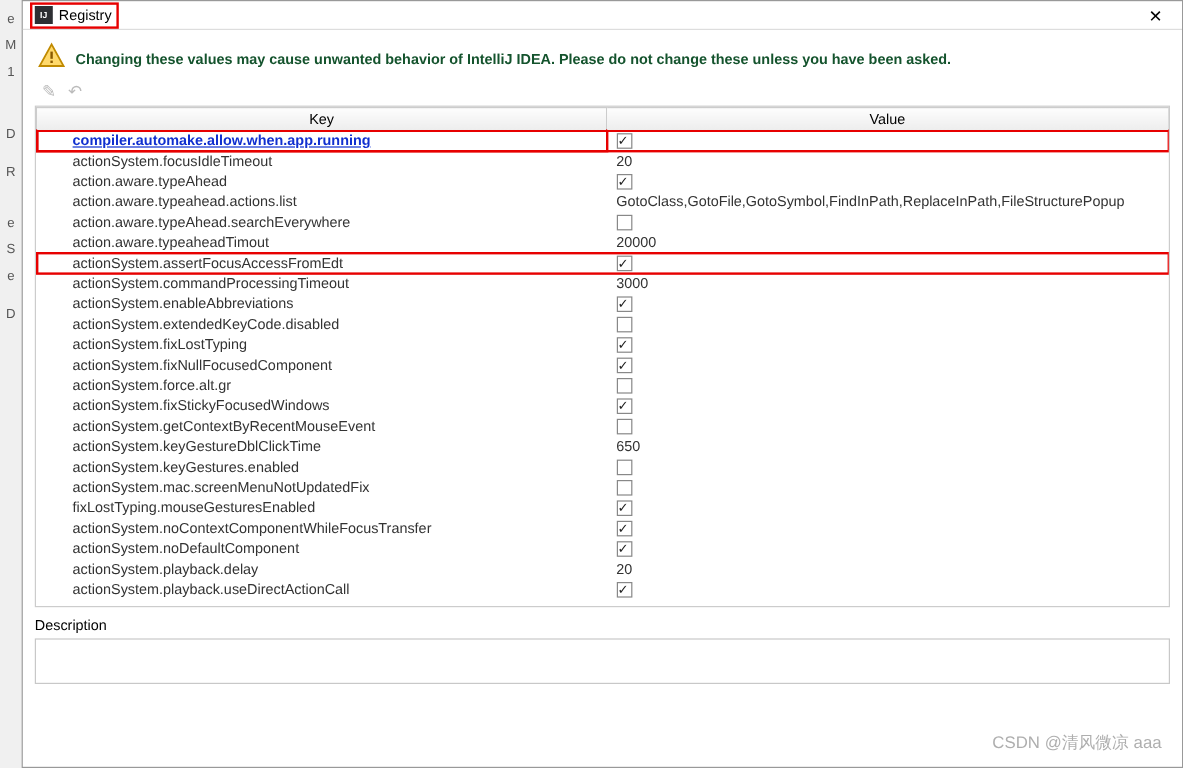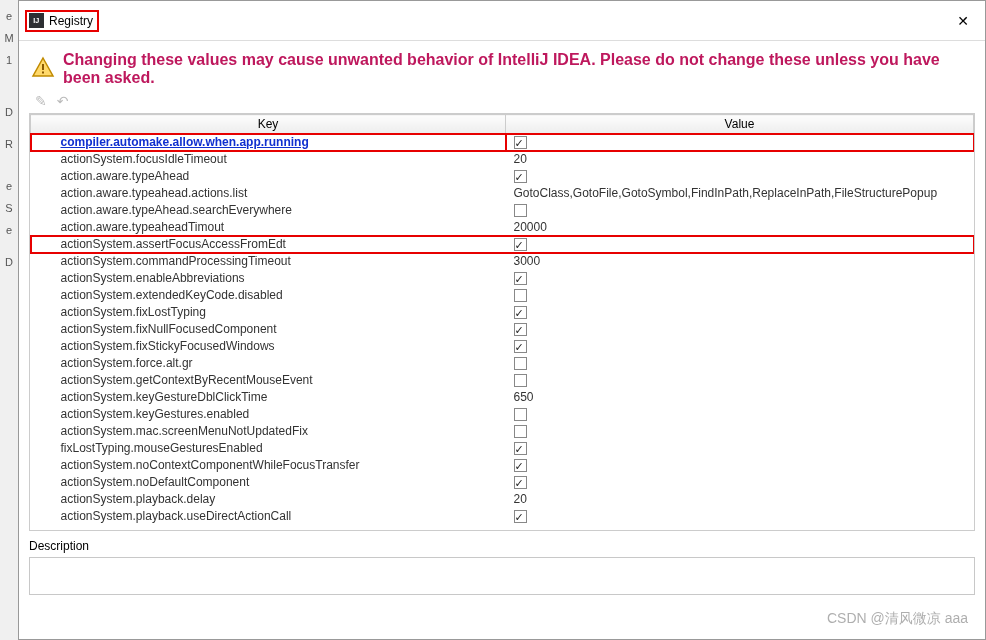--- a/index.html
+++ b/index.html
@@ -25,21 +25,21 @@
 .left-gutter span { display:block; margin-top: 10px; text-align:center; }
 .window {
   position: absolute;
   left: 18px; top: 0; right: 0; bottom: 0;
   background: #fff;
   border: 1px solid #999;
   display: flex;
   flex-direction: column;
 }
 .titlebar {
-  height: 40px;
+  height: 24px;
   display: flex;
   align-items: center;
   padding: 0 6px;
   border-bottom: 1px solid #ddd;
 }
 .titlebar-box {
   border: 2px solid #e70000;
   display: inline-flex;
   align-items: center;
   padding: 1px 4px 1px 2px;
@@ -72,23 +72,23 @@
   cursor: pointer;
 }
 .warning-row {
   display: flex;
   align-items: center;
   padding: 10px 12px 4px 12px;
   gap: 8px;
 }
 .warn-icon svg { width: 24px; height: 24px; }
 .warning-text {
-  color: #be185d;
+  color: #14532d;
   font-weight: bold;
-  font-size: 16px;
+  font-size: 12px;
 }
 .toolbar {
   padding: 2px 16px 4px 16px;
   display: flex;
   gap: 10px;
   color: #bbb;
 }
 .toolbar span { font-size: 14px; }
 .table-wrap {
   margin: 0 10px;
@@ -262,26 +262,26 @@
           </tr>
           <tr>
             <td class="keycell">actionSystem.fixLostTyping</td>
             <td><span class="chk on"></span></td>
           </tr>
           <tr>
             <td class="keycell">actionSystem.fixNullFocusedComponent</td>
             <td><span class="chk on"></span></td>
           </tr>
           <tr>
+            <td class="keycell">actionSystem.force.alt.gr</td>
+            <td><span class="chk"></span></td>
+          </tr>
+          <tr>
             <td class="keycell">actionSystem.fixStickyFocusedWindows</td>
             <td><span class="chk on"></span></td>
-          </tr>
-          <tr>
-            <td class="keycell">actionSystem.force.alt.gr</td>
-            <td><span class="chk"></span></td>
           </tr>
           <tr>
             <td class="keycell">actionSystem.getContextByRecentMouseEvent</td>
             <td><span class="chk"></span></td>
           </tr>
           <tr>
             <td class="keycell">actionSystem.keyGestureDblClickTime</td>
             <td>650</td>
           </tr>
           <tr>

